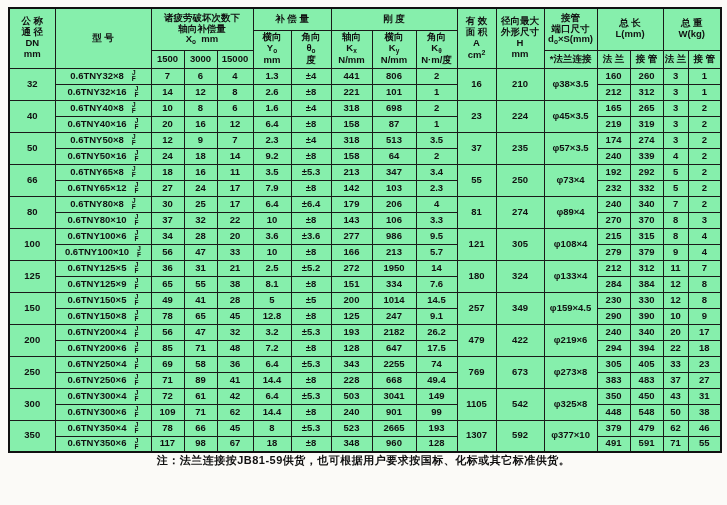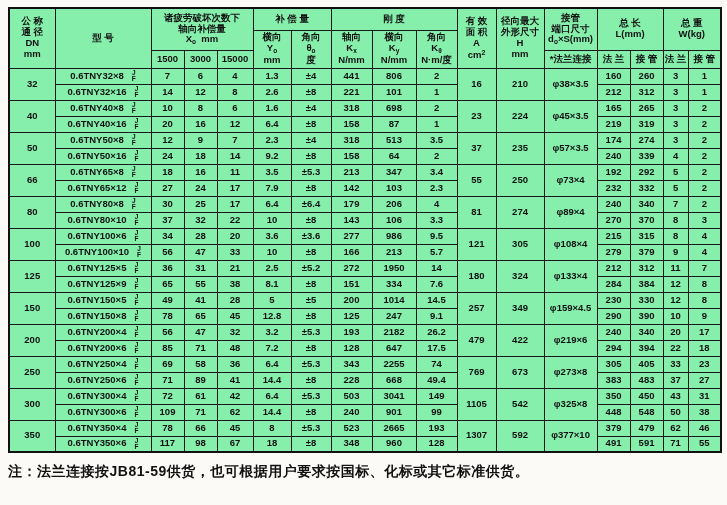--- a/index.html
+++ b/index.html
@@ -32,21 +32,21 @@
   thead tr.hr3 { height: 18px; }
   tbody tr { height: 16px; }
   tbody td { font-weight: 600; font-size: 9.5px; }
   td.model { font-size: 9px; }
   .model-wrap { display: inline-flex; align-items: center; justify-content: flex-end; gap: 8px; }
   .jf { display: inline-flex; flex-direction: column; line-height: 6px; font-size: 6.5px; font-weight: 700; }
   .jf i { font-style: normal; display: block; }
   .sb { font-size: 6.5px; vertical-align: -2px; }
   .sp2 { font-size: 7px; vertical-align: 3px; }
   .hline { display: block; }
-  .footnote { margin-top: 10px; font-size: 14px; font-weight: 700; letter-spacing: 0.5px; }
+  .footnote { margin-top: 0; font-size: 11px; font-weight: 700; letter-spacing: 0.5px; text-align: center; }
 </style>
 </head>
 <body>
 
 <div class="page">
 
 
   <table class="spec">
     <colgroup>
       <col style="width:46px">

